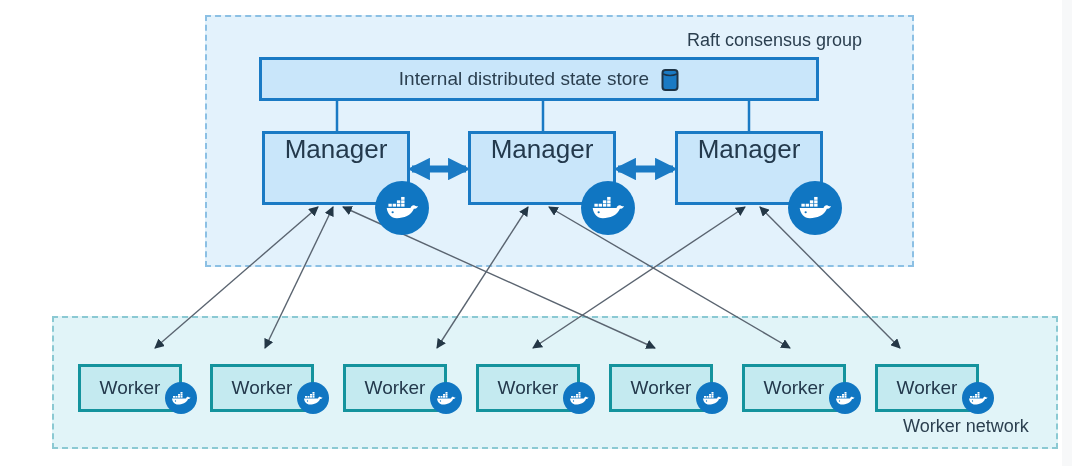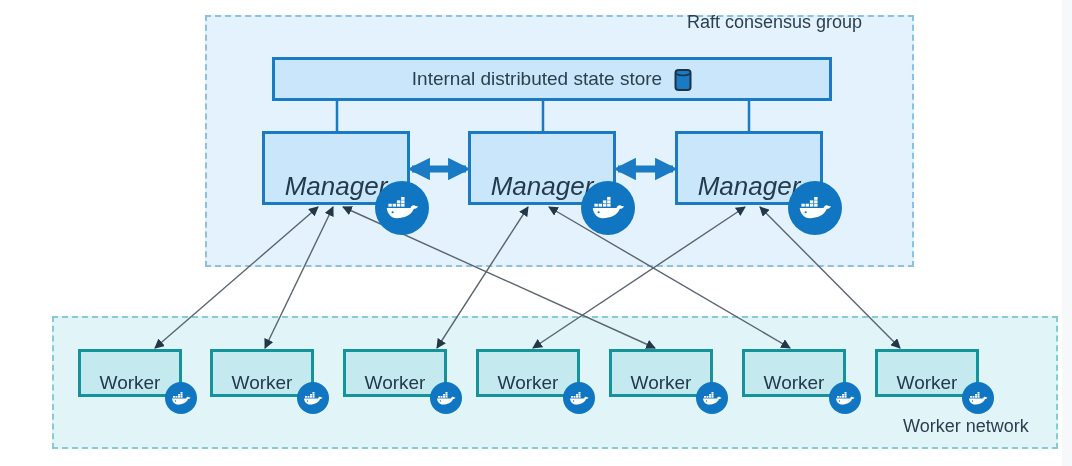--- a/index.html
+++ b/index.html
@@ -3,31 +3,31 @@
 <meta charset="utf-8">
 <style>
   html, body { margin:0; padding:0; }
   body { width:1072px; height:466px; background:#ffffff; position:relative; overflow:hidden;
          font-family:"Liberation Sans", sans-serif; color:#1f3a4d; }
   .right-strip { position:absolute; left:1062px; top:0; width:10px; height:466px; background:#f7f8f9; }
   .group { position:absolute; box-sizing:border-box; }
   .raft { left:205px; top:15px; width:709px; height:252px; background:#e3f2fc; border:2px dashed #8cc0e4; }
   .gossip { left:52px; top:316px; width:1006px; height:133px; background:#e1f4f8; border:2px dashed #8bc9d3; }
   .group-label { position:absolute; font-size:18px; color:#2b3f4f; white-space:nowrap; }
-  .raft-label { left:687px; top:12px; }
+  .raft-label { left:687px; top:30px; }
   .gossip-label { left:903px; top:416px; }
-  .store { position:absolute; left:272px; top:57px; width:560px; height:44px; box-sizing:border-box;
+  .store { position:absolute; left:259px; top:57px; width:560px; height:44px; box-sizing:border-box;
            background:#c9e6fa; border:3px solid #1a7ac4; display:flex; align-items:center; justify-content:center; }
   .store-text { font-size:19px; color:#2b3f4f; }
   .db-icon { width:18px; height:22px; margin-left:12px; position:relative; }
   .manager { position:absolute; top:131px; width:148px; height:74px; box-sizing:border-box;
-             background:#c9e6fa; border:3px solid #1a7ac4; display:flex; align-items:flex-end; justify-content:center;font-style:italic; }
+             background:#c9e6fa; border:3px solid #1a7ac4; display:flex; align-items:flex-start; justify-content:center; }
   .manager-text { font-size:26px; color:#23394c; }
-  .worker { position:absolute; top:349px; width:104px; height:48px; box-sizing:border-box;
-            background:#c4eaf0; border:3px solid #14939d; display:flex; align-items:flex-end; justify-content:center; }
+  .worker { position:absolute; top:364px; width:104px; height:48px; box-sizing:border-box;
+            background:#c4eaf0; border:3px solid #14939d; display:flex; align-items:center; justify-content:center; }
   .worker-text { font-size:19px; color:#23394c; }
   .badge { position:absolute; border-radius:50%; background:#1076c2; display:flex; align-items:center; justify-content:center; }
   .badge-lg { width:54px; height:54px; }
   .badge-sm { width:32px; height:32px; }
   svg.lines { position:absolute; left:0; top:0; }
 </style>
 </head>
 <body>
 
 <div class="right-strip"></div>

